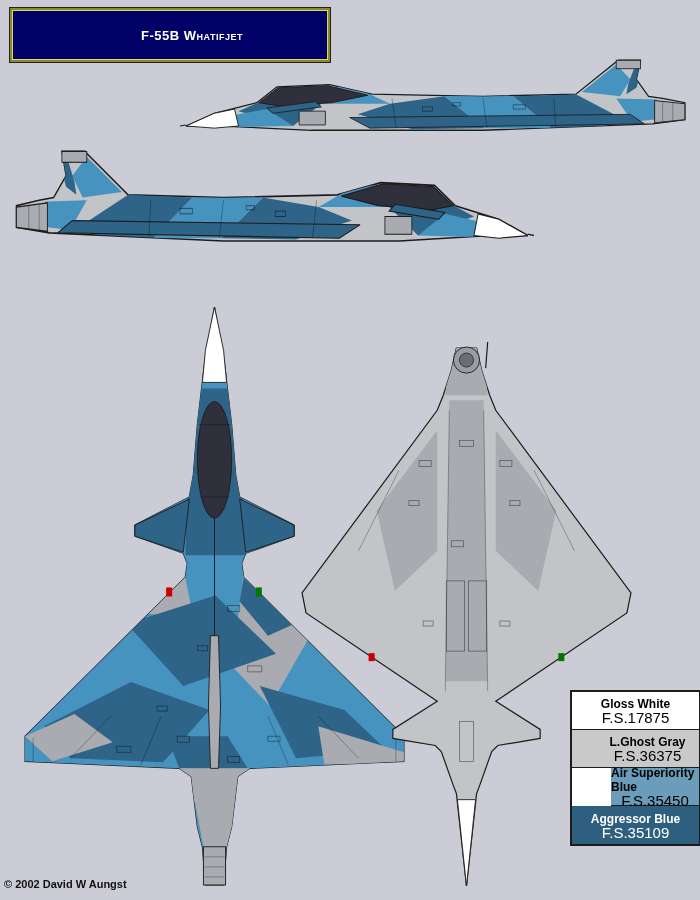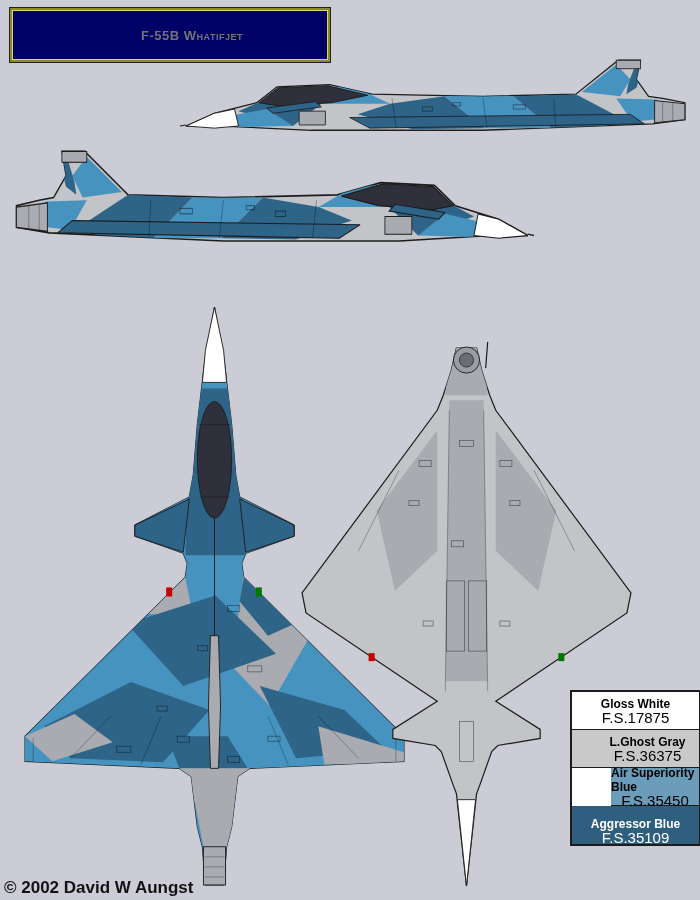--- a/index.html
+++ b/index.html
@@ -34,27 +34,27 @@
   
   .legend{
     left:570px;top:690px;width:127px;
     border:2px solid #1c1c1c;background:#fff;
   }
   .legend-row{
     height:38px;box-sizing:border-box;
     border-bottom:1px solid #1c1c1c;
     display:flex;flex-direction:column;align-items:center;justify-content:center;
   }
-  .legend-row:last-child{border-bottom:none;justify-content:flex-end;}
+  .legend-row:last-child{border-bottom:none;}
   .legend-name{font-size:12px;font-weight:bold;line-height:14px;}
   .legend-fs{font-size:15px;line-height:13px;}
 
   .copyright{
     left:4px;top:878px;
-    font-size:17px;font-weight:bold;color:#111;
+    font-size:11px;font-weight:bold;color:#111;
   }
 
   .hull{fill:var(--airframe-gray,#c3c4c8);stroke:var(--outline,#1c1c1c);stroke-width:1.2;}
   .thin{stroke:#000;stroke-opacity:.35;stroke-width:.8;fill:none;}
   .panelrect{fill:none;stroke:#000;stroke-opacity:.45;stroke-width:.8;}
 </style>
 </head>
 <body>
 
 <div class="canvas">
@@ -91,21 +91,21 @@
         <path d="M86,49 L134,43 L140,48 L92,54 Z" fill="var(--camo-blue-dark)" stroke="var(--outline)" stroke-width="0.8"></path>
         <path d="M470,42 L500,45 L500,60 L470,63 Z" fill="var(--panel-gray)" stroke="var(--outline)" stroke-width="0.9"></path>
         <line class="thin" x1="478" y1="43" x2="478" y2="62"></line>
         <line class="thin" x1="488" y1="44" x2="488" y2="61"></line>
         <line x1="6" y1="65" x2="0" y2="66" stroke="var(--outline)" stroke-width="1"></line>
       </g>
     </defs>
   </svg>
 
   <div class="abs title-box" style="background-color: rgb(0, 0, 102);">
-    <div class="title-kicker" style="color: #737373; padding-left: 44px;">F-55B Whatifjet</div>
+    <div class="title-kicker" style="color: #ffffff; padding-left: 44px;">F-55B Whatifjet</div>
   </div>
 
   <svg class="abs" viewBox="0 0 510 115" preserveAspectRatio="none" style="left:180px;top:56px;width:515px;height:122px">
     <use href="#jet-side-art"></use>
   </svg>
 
   <svg class="abs" viewBox="0 0 510 115" preserveAspectRatio="none" style="left:6px;top:146px;width:528px;height:156px">
     <use href="#jet-side-art" transform="translate(510,0) scale(-1,1)"></use>
   </svg>
 

